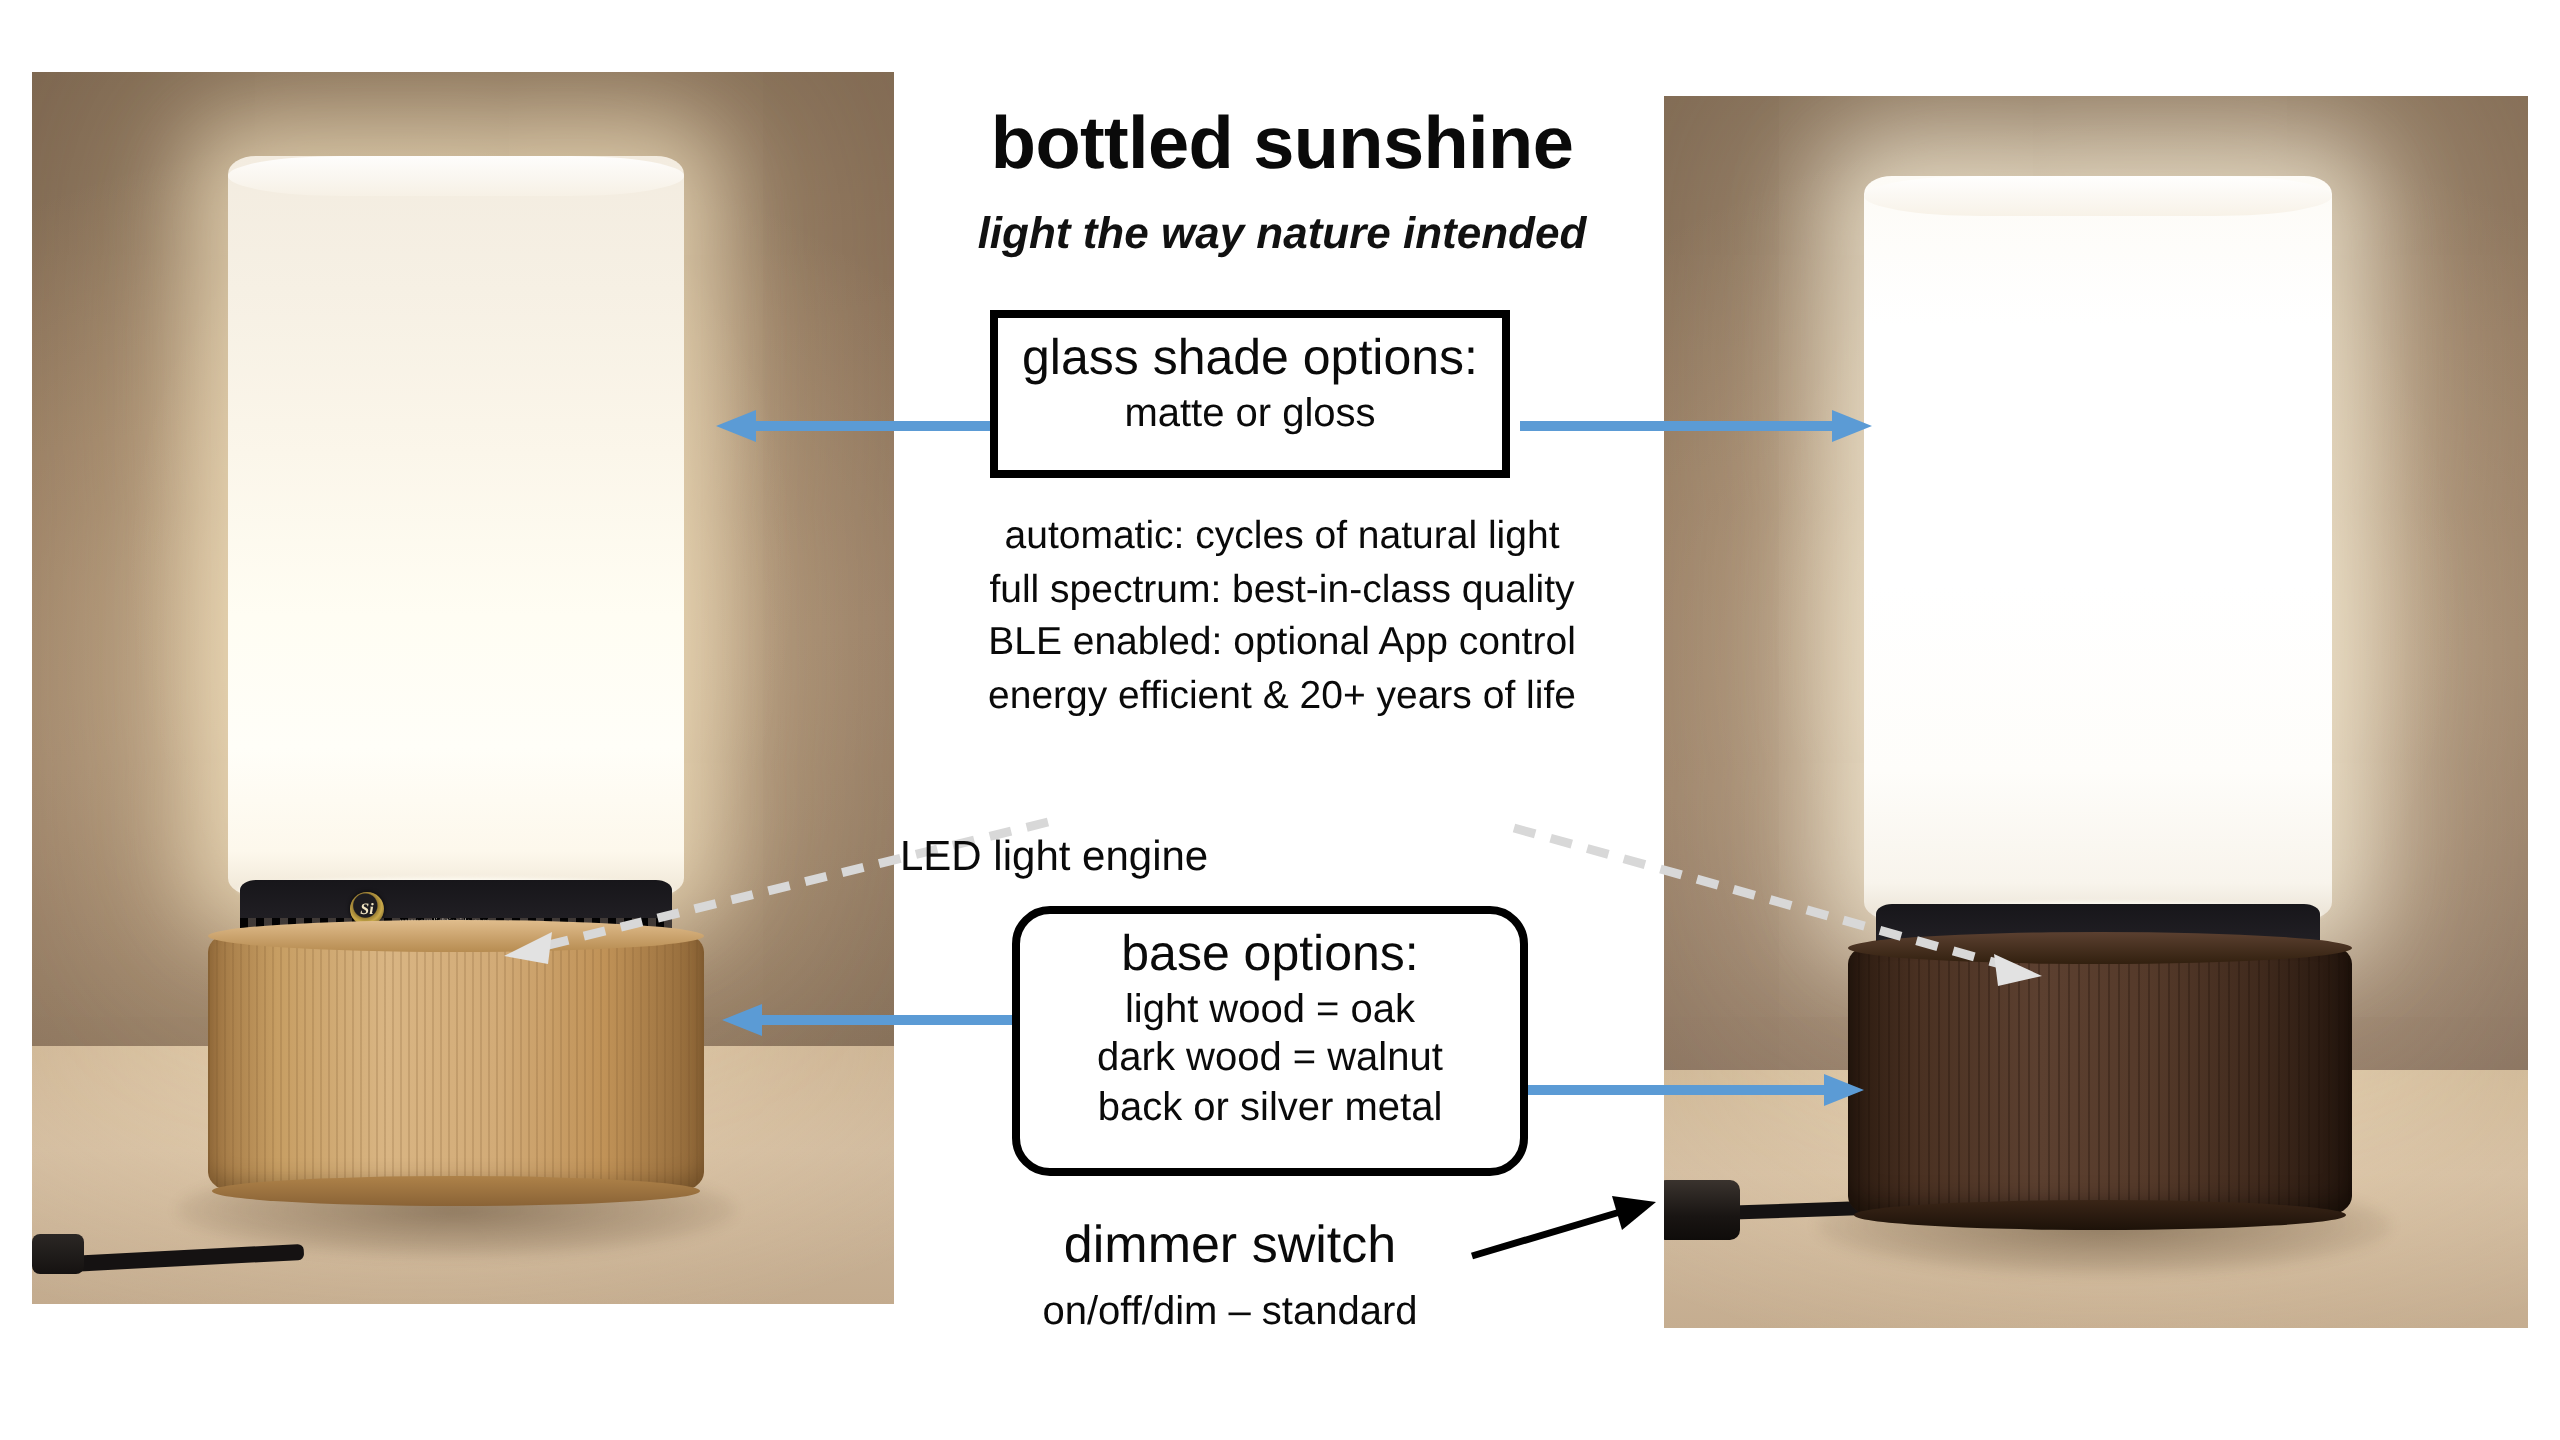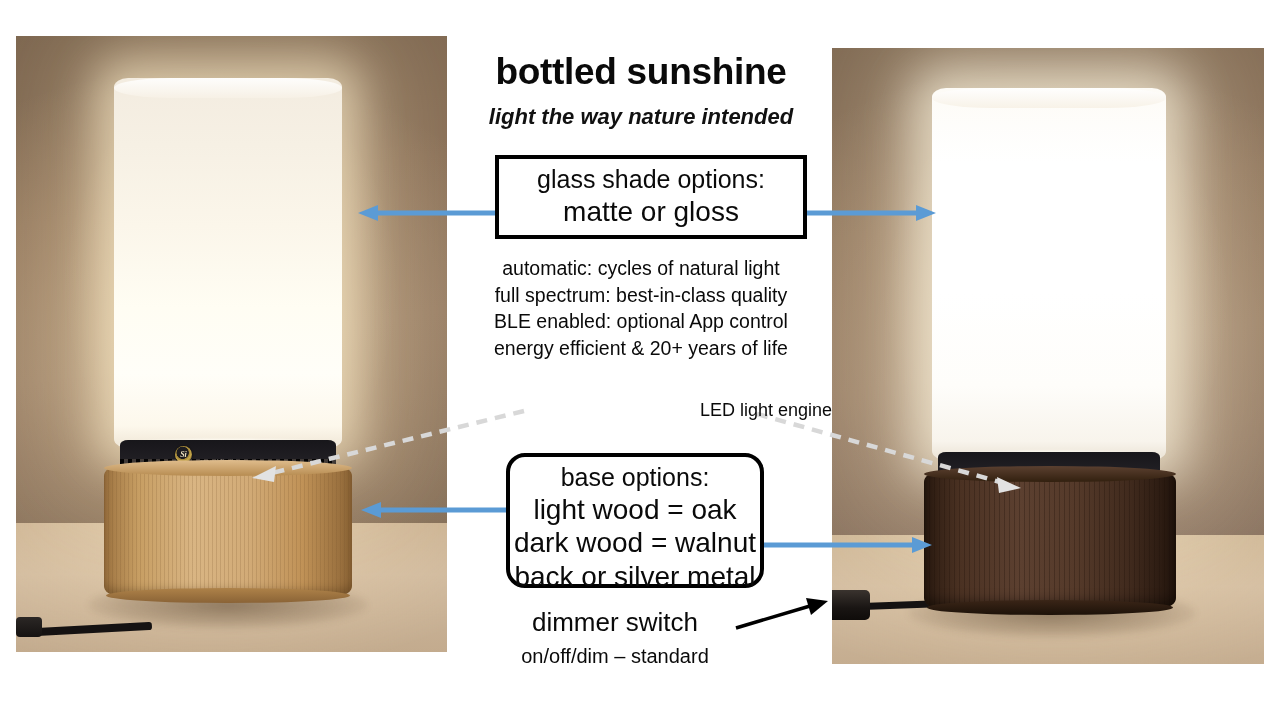--- a/index.html
+++ b/index.html
@@ -250,49 +250,49 @@
     line-height: 1.15;
   }
 
   .callout-box {
     position: absolute;
     border: 4px solid #000000;
     background: #ffffff;
     box-sizing: border-box;
     z-index: 6;
   }
-  #box-glass { left: 495px; top: 155px; width: 312px; height: 84px; }
+  #box-glass { left: 495px; top: 155px; width: 260px; height: 84px; }
   #box-base  { left: 506px; top: 453px; width: 258px; height: 135px; border-radius: 19px; }
 
   .box-line {
     text-align: center;
     color: #0a0a0a;
     line-height: 1.12;
   }
   .box-head { font-size: 25px; }
-  .box-sub  { font-size: 28px; text-align: center; }
+  .box-sub  { font-size: 20px; text-align: center; }
 
   .features {
     position: absolute;
     left: 450px;
     top: 255px;
     width: 382px;
     text-align: center;
     color: #0a0a0a;
     font-size: 19.5px;
     line-height: 1.37;
   }
 
   .led-label {
     position: absolute;
     left: 450px;
-    top: 400px;
+    top: 417px;
     width: 382px;
-    text-align: right;
-    font-size: 18px;
+    text-align: left;
+    font-size: 21px;
     color: #0a0a0a;
     z-index: 6;
   }
 
   .dimmer-label {
     position: absolute;
     left: 450px;
     top: 607px;
     width: 330px;
     text-align: center;

